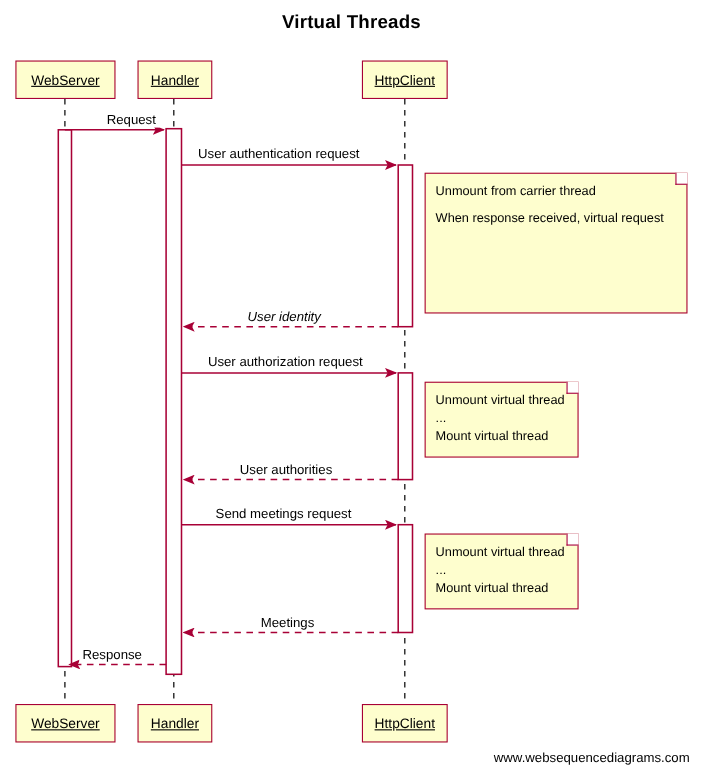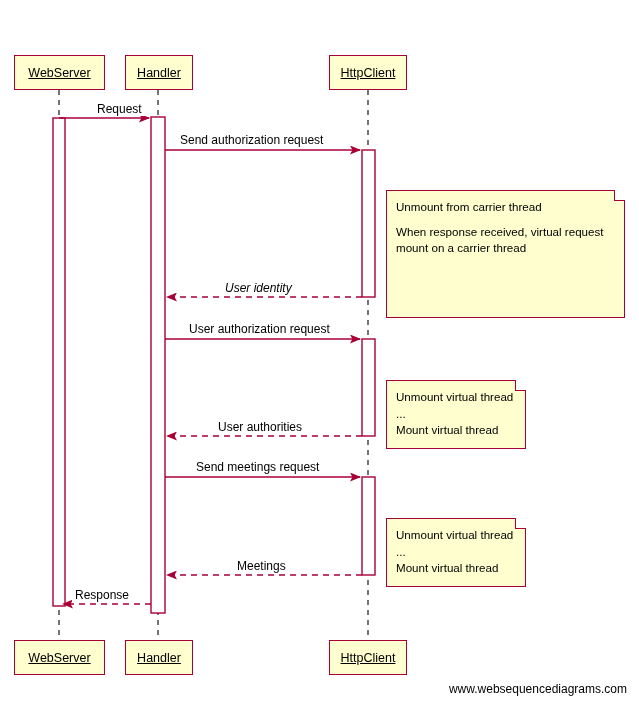--- a/index.html
+++ b/index.html
@@ -63,21 +63,20 @@
   }
   .note-box {
     position: absolute;
     box-sizing: border-box;
     background: #FEFECE;
     border: 1.4px solid #A80036;
     padding: 8px 9px 7px 9px;
     font-size: 11.6px;
     line-height: 16.5px;
     color: #000000;
-    margin-top: 33px;
   }
   .note-fold {
     position: absolute;
     right: -1px;
     top: -1px;
     width: 10px;
     height: 10px;
     background: #ffffff;
     border-left: 1.4px solid #A80036;
     border-bottom: 1.4px solid #A80036;
@@ -91,20 +90,21 @@
     font-size: 12px;
     color: #000000;
     white-space: nowrap;
   }
 </style>
 </head>
 <body>
 
 <div id="diagram-root">
 
+  <div class="title-text">Virtual Threads</div>
 
   <svg id="svg-layer" viewBox="0 0 639 706" xmlns="http://www.w3.org/2000/svg">
     <defs>
       <marker id="arrowR" markerWidth="11" markerHeight="9" refX="10" refY="4.5" orient="auto" markerUnits="userSpaceOnUse">
         <path d="M0,0 L11,4.5 L0,9 L2.4,4.5 z" fill="#A80036"></path>
       </marker>
       <marker id="arrowL" markerWidth="11" markerHeight="9" refX="10" refY="4.5" orient="auto" markerUnits="userSpaceOnUse">
         <path d="M0,0 L11,4.5 L0,9 L2.4,4.5 z" fill="#A80036"></path>
       </marker>
     </defs>
@@ -156,34 +156,33 @@
     <span class="participant-label">WebServer</span>
   </div>
   <div class="participant-box" style="left:125px; top:640px; width:68px; height:35px;">
     <span class="participant-label">Handler</span>
   </div>
   <div class="participant-box" style="left:329px; top:640px; width:78px; height:35px;">
     <span class="participant-label">HttpClient</span>
   </div>
 
   <div class="msg-label" style="left:94px; top:102px;">Request</div>
-  <div class="msg-label" style="left:177px; top:133px;">Send authorization request</div>
+  <div class="msg-label" style="left:177px; top:133px;">User authentication request</div>
   <div class="msg-label" style="left:222px; top:281px;font-style:italic;">User identity</div>
   <div class="msg-label" style="left:186px; top:322px;">User authorization request</div>
   <div class="msg-label" style="left:215px; top:420px;">User authorities</div>
   <div class="msg-label" style="left:193px; top:460px;">Send meetings request</div>
   <div class="msg-label" style="left:234px; top:559px;">Meetings</div>
   <div class="msg-label" style="left:72px; top:588px;">Response</div>
 
   <div class="note-box" style="left:386px; top:157px; width:239px; height:128px;">
     <span class="note-fold"></span>
     <div class="note-line">Unmount from carrier thread</div>
     <div class="note-line blank"></div>
     <div class="note-line">When response received, virtual request</div>
-    <div class="note-line">mount on a carrier thread</div>
   </div>
 
   <div class="note-box" style="left:386px; top:347px; width:140px; height:69px;">
     <span class="note-fold"></span>
     <div class="note-line">Unmount virtual thread</div>
     <div class="note-line">...</div>
     <div class="note-line">Mount virtual thread</div>
   </div>
 
   <div class="note-box" style="left:386px; top:485px; width:140px; height:69px;">

